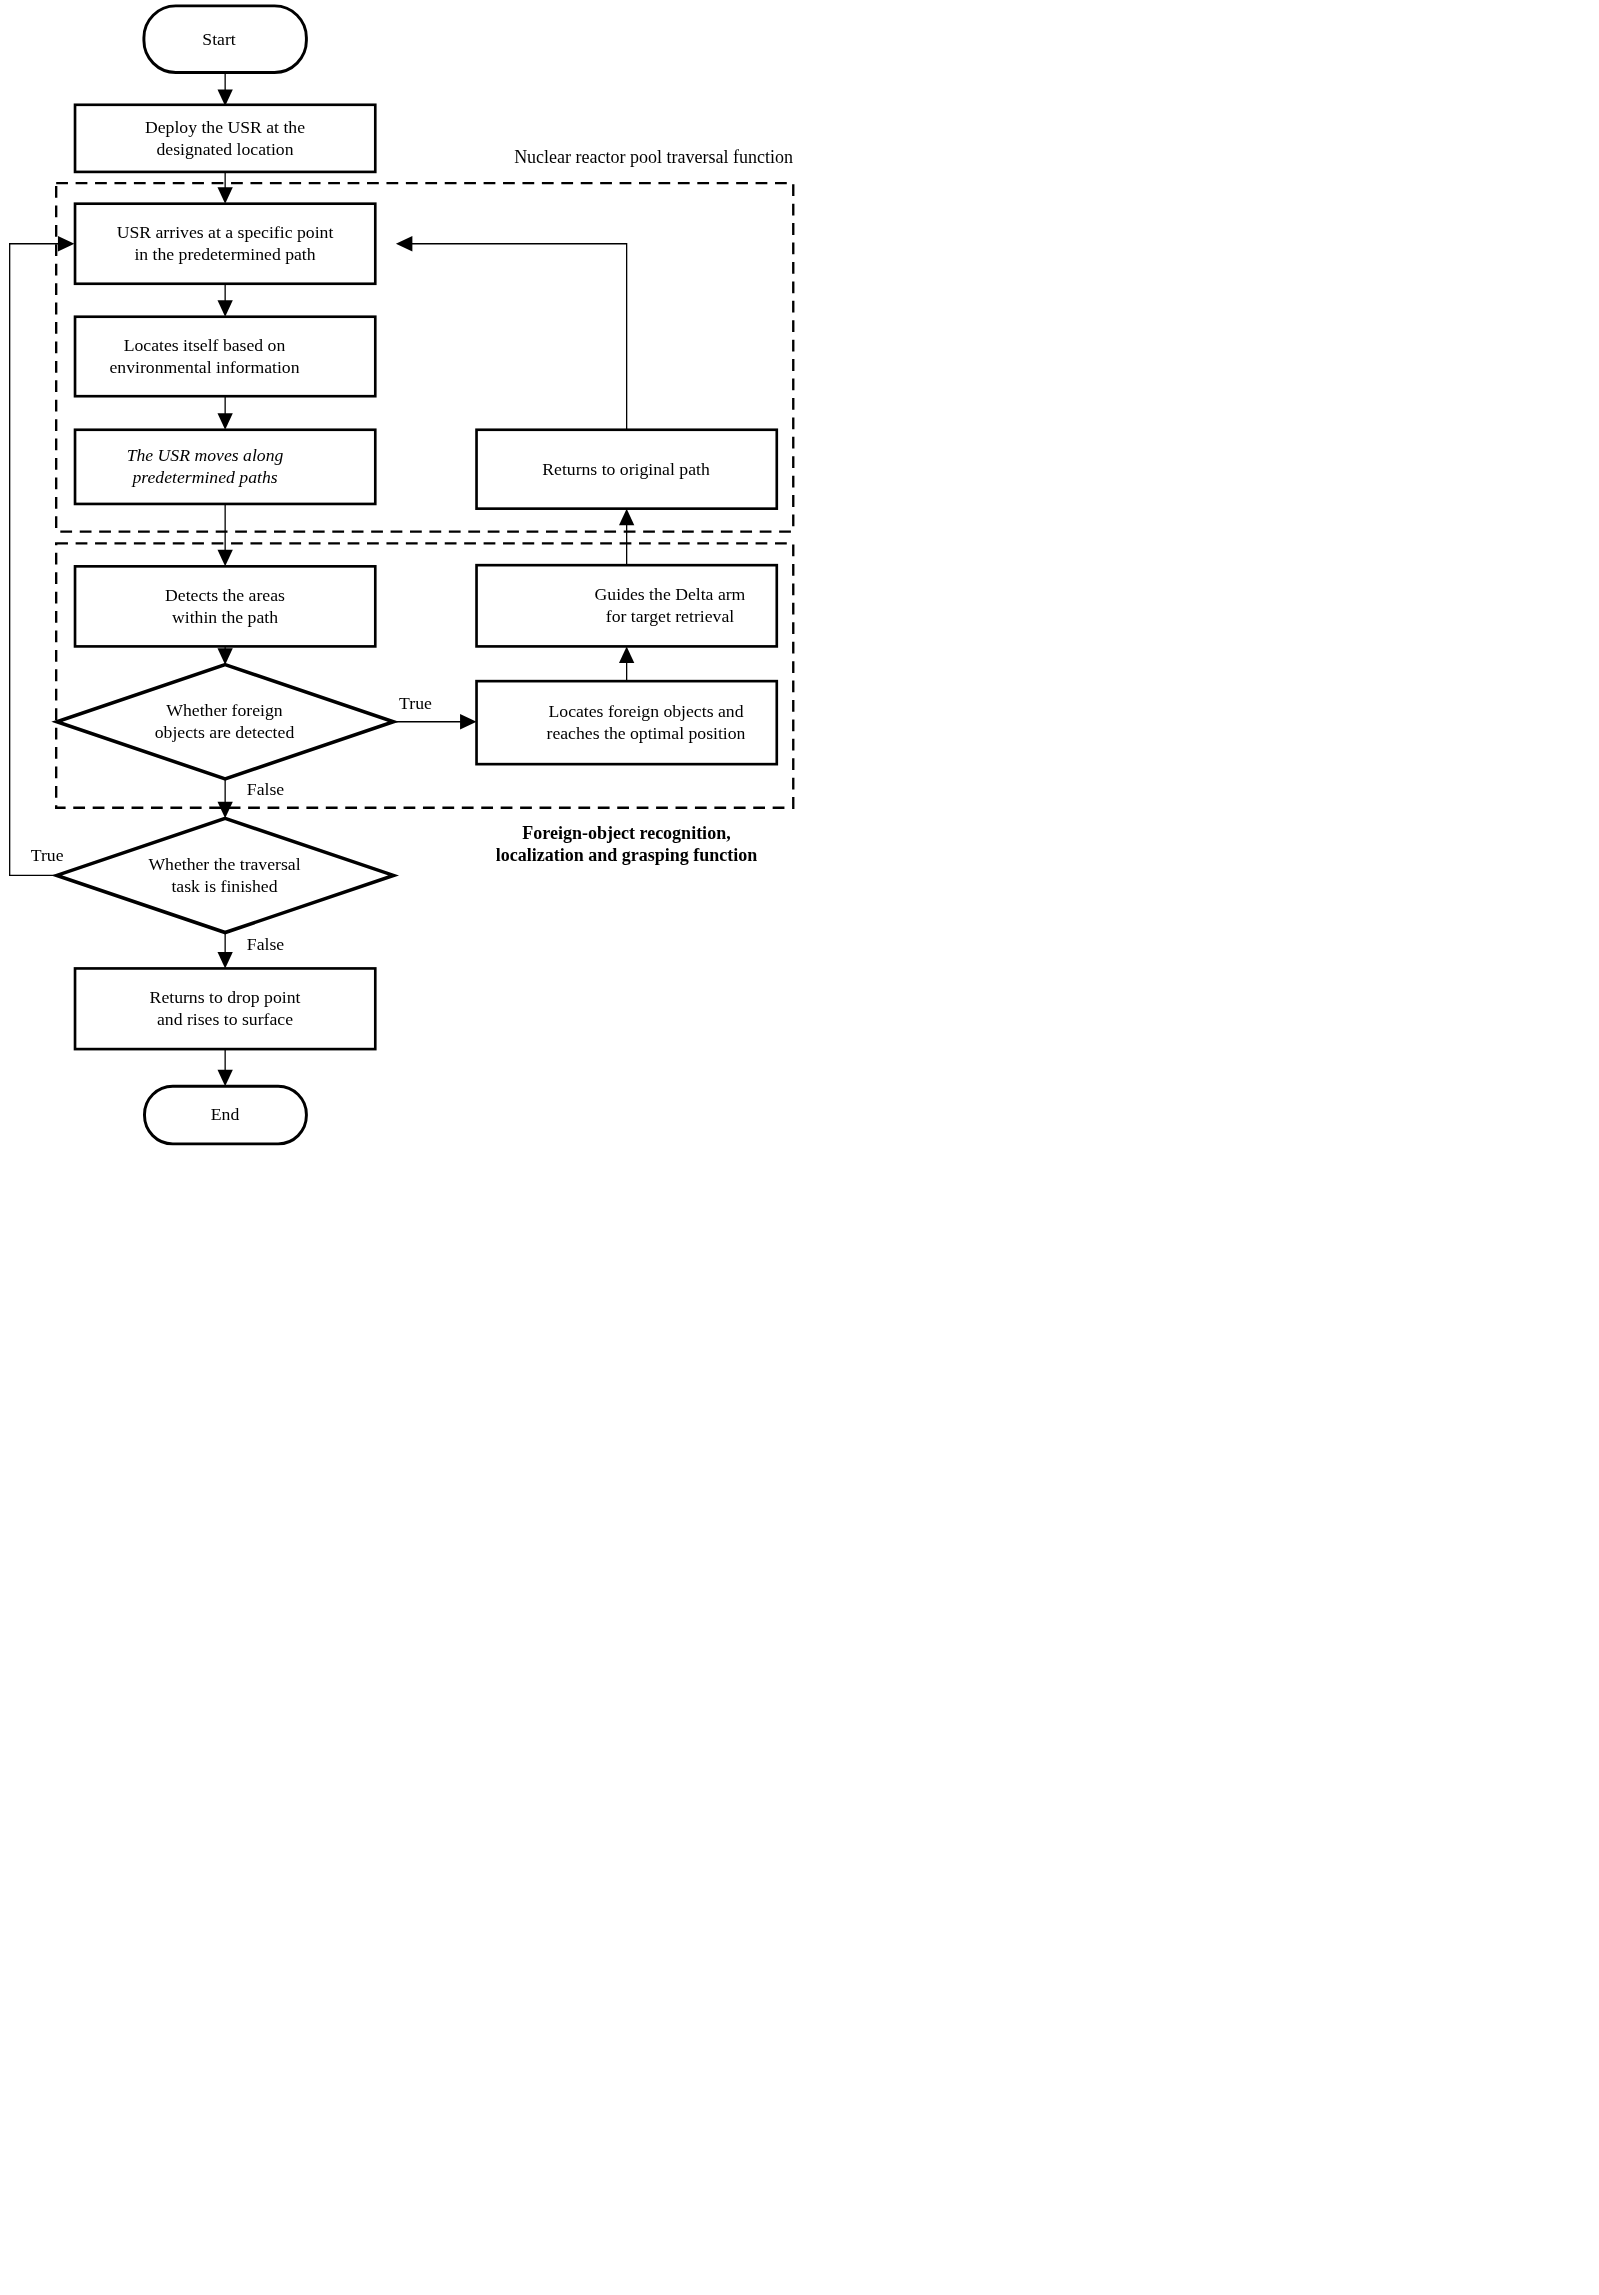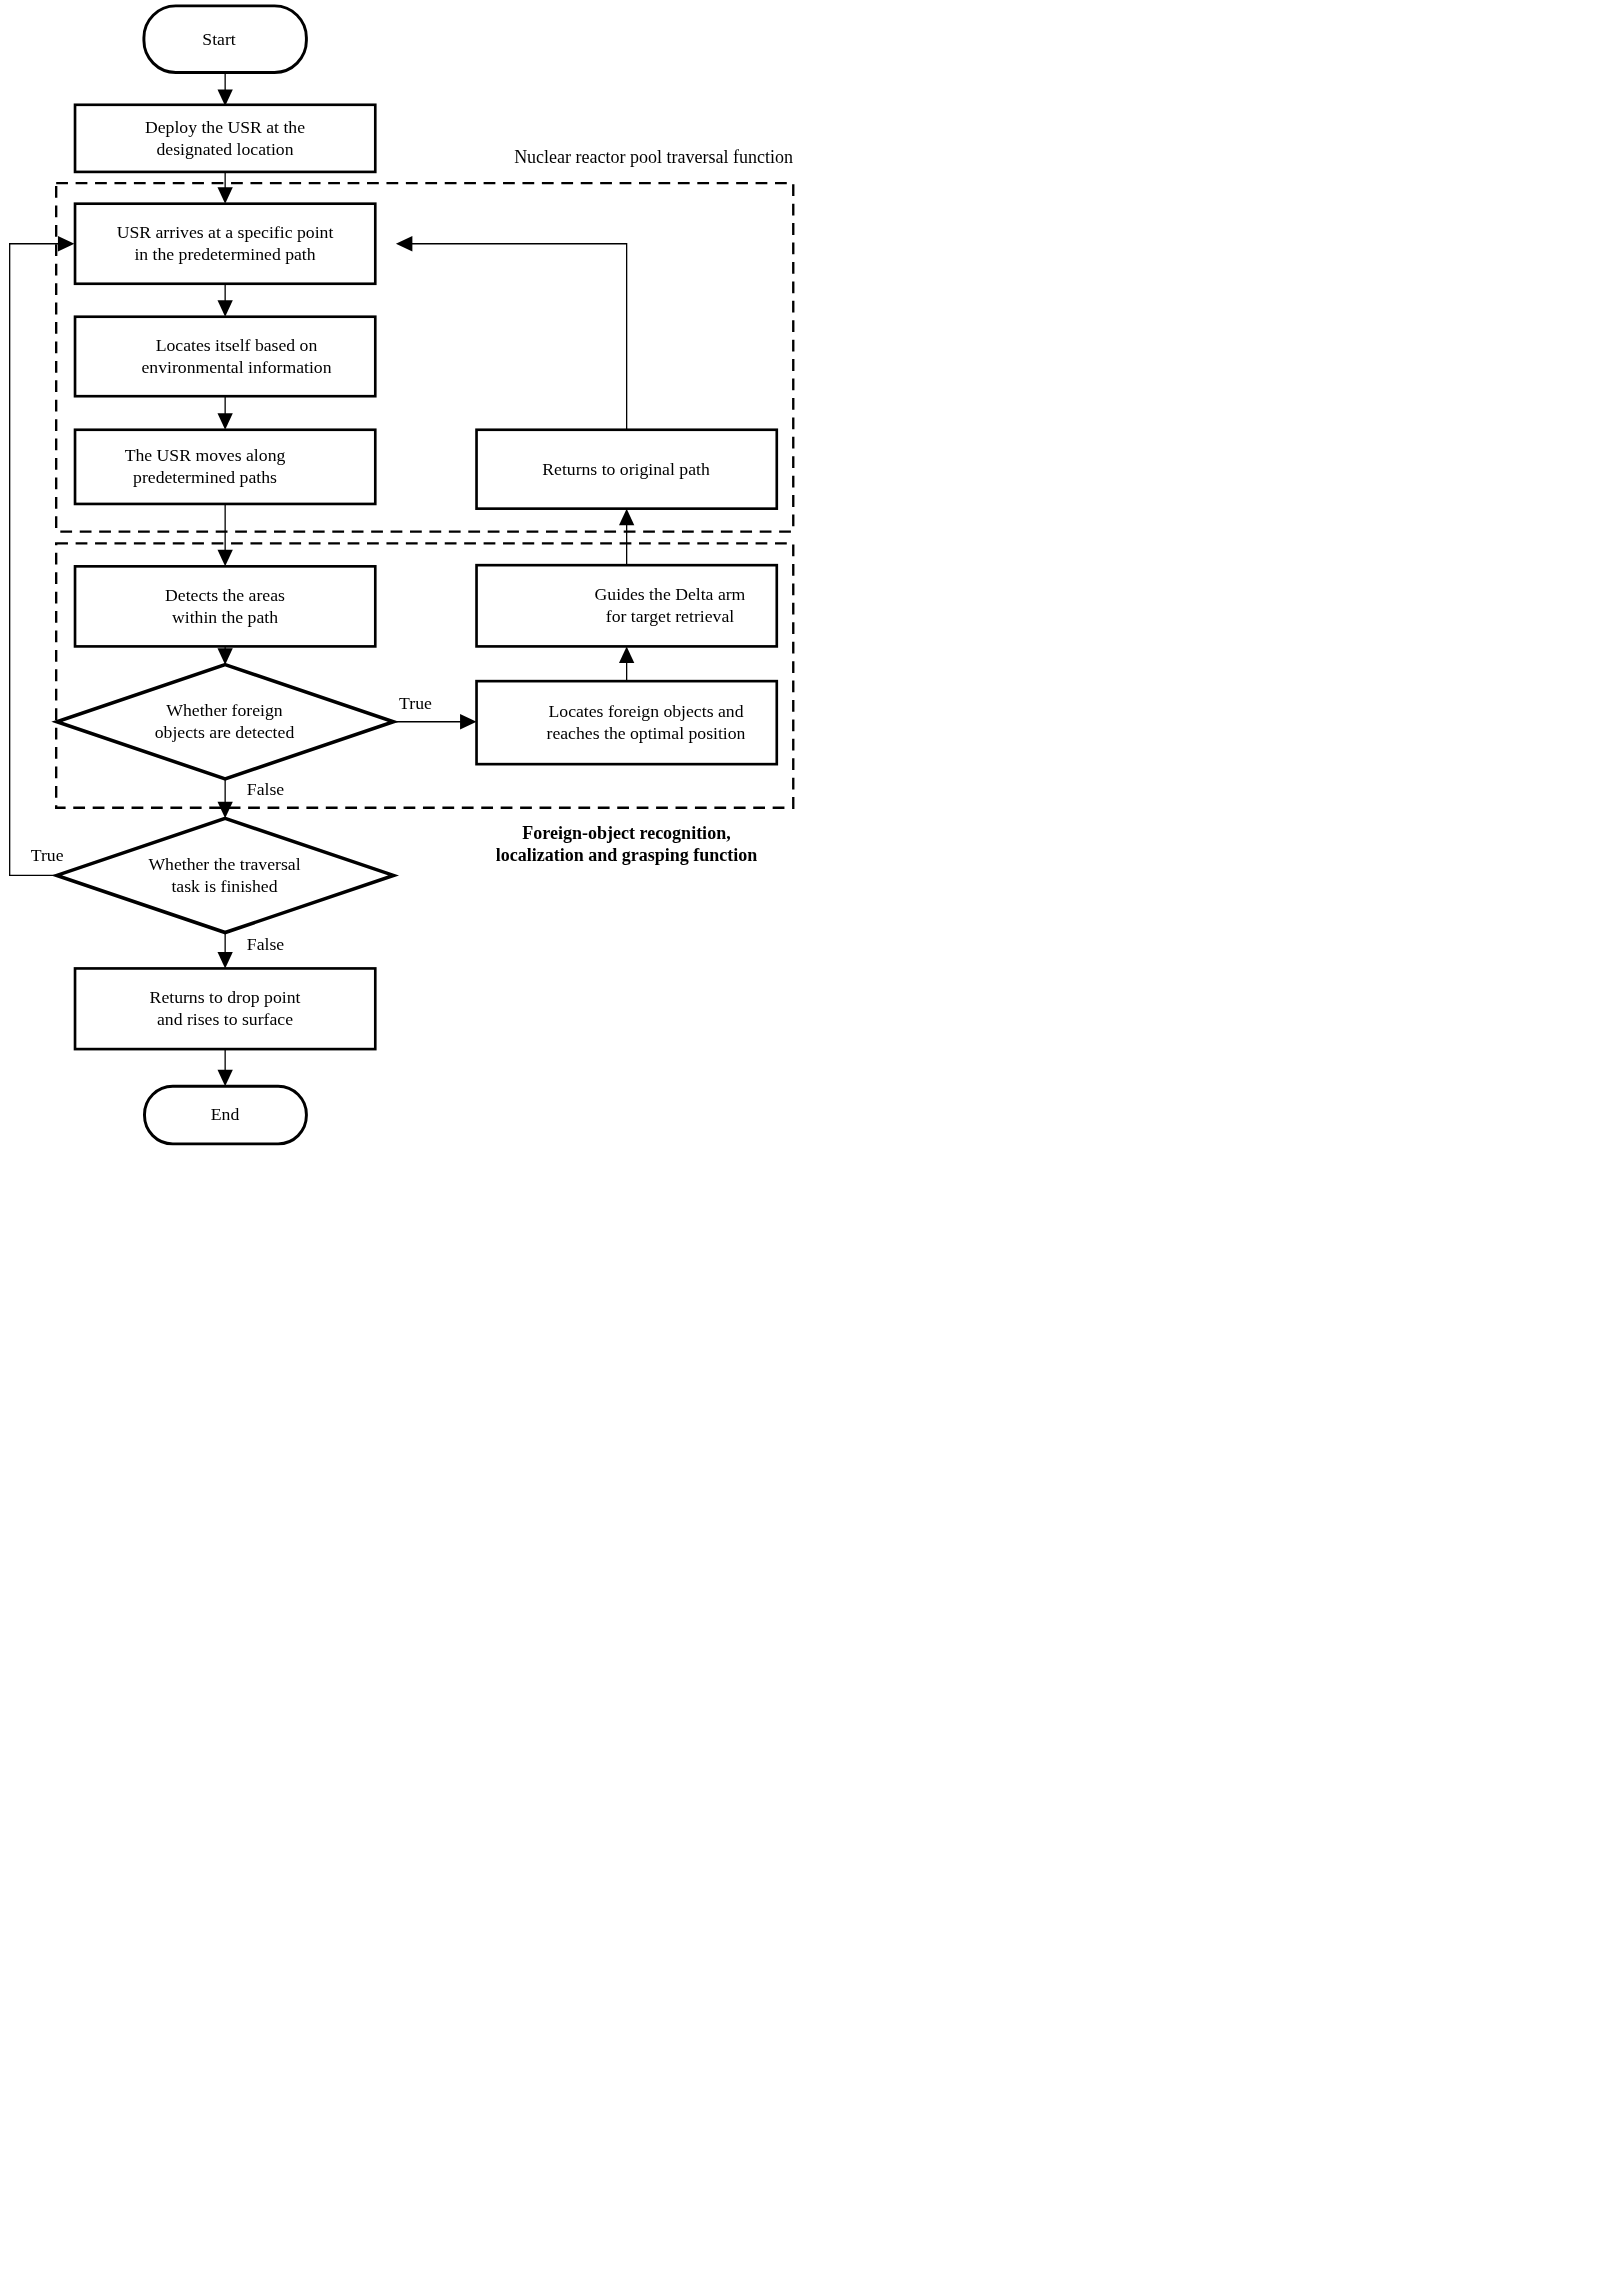--- a/index.html
+++ b/index.html
@@ -100,23 +100,23 @@
       <path d="M96,1487 L16,1487 L16,414 L100,414"></path>
       <polygon points="98,401 98,427 126,414" fill="#000" stroke="none"></polygon>
     </g>
   </svg>
 
   <div class="txt" style="left:144px; top:5.9px;   width:150px; height:67px;">Start</div>
   <div class="txt" style="left:75px; top:106px;  width:300px; height:66px;">Deploy the USR at the
 designated location</div>
   <div class="txt" style="left:75px; top:205px;  width:300px; height:78px;">USR arrives at a specific point
 in the predetermined path</div>
-  <div class="txt" style="left:75px; top:318px;  width:259px; height:77px;padding-left:32px;">Locates itself based on
+  <div class="txt" style="left:75px; top:318px;  width:259px; height:77px;">Locates itself based on
 environmental information</div>
-  <div class="txt" style="left:75px; top:431px;  width:260px; height:72px;">The USR moves along
+  <div class="txt" style="left:75px; top:431px;  width:260px; height:72px;font-style:italic;">The USR moves along
 predetermined paths</div>
   <div class="txt" style="left:476px; top:431px;  width:300px; height:77px;">Returns to original path</div>
   <div class="txt" style="left:75px; top:568px;  width:300px; height:78px;">Detects the areas
 within the path</div>
   <div class="txt" style="left:476px; top:566px;  width:300px; height:79px;padding-left:44px;">Guides the Delta arm
 for target retrieval</div>
   <div class="txt" style="left:82px; top:678px; width:285px; height:87px;">Whether foreign
 objects are detected</div>
   <div class="txt" style="left:476px; top:682px; width:300px; height:81px;margin-left:20px;">Locates foreign objects and
 reaches the optimal position</div>

